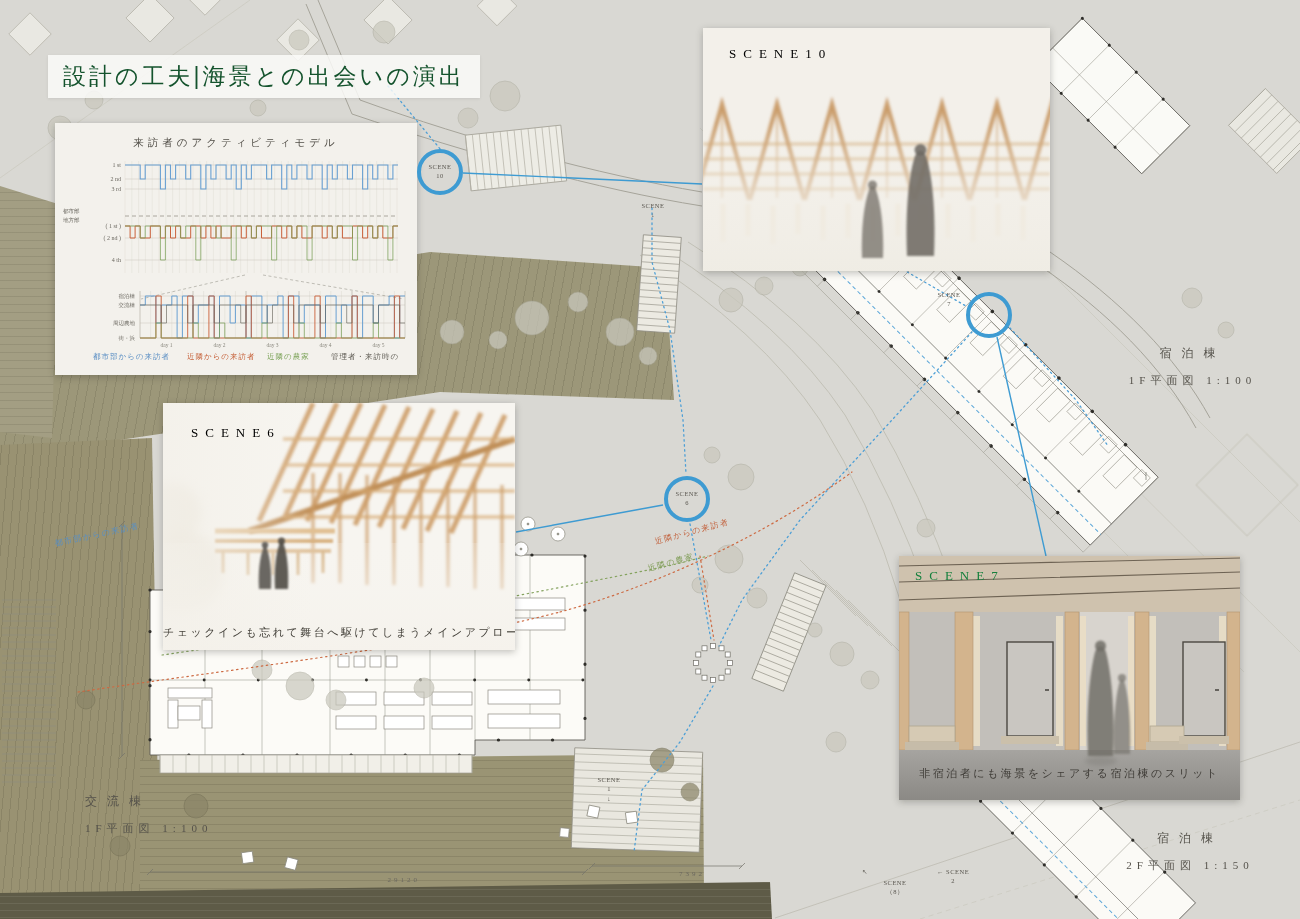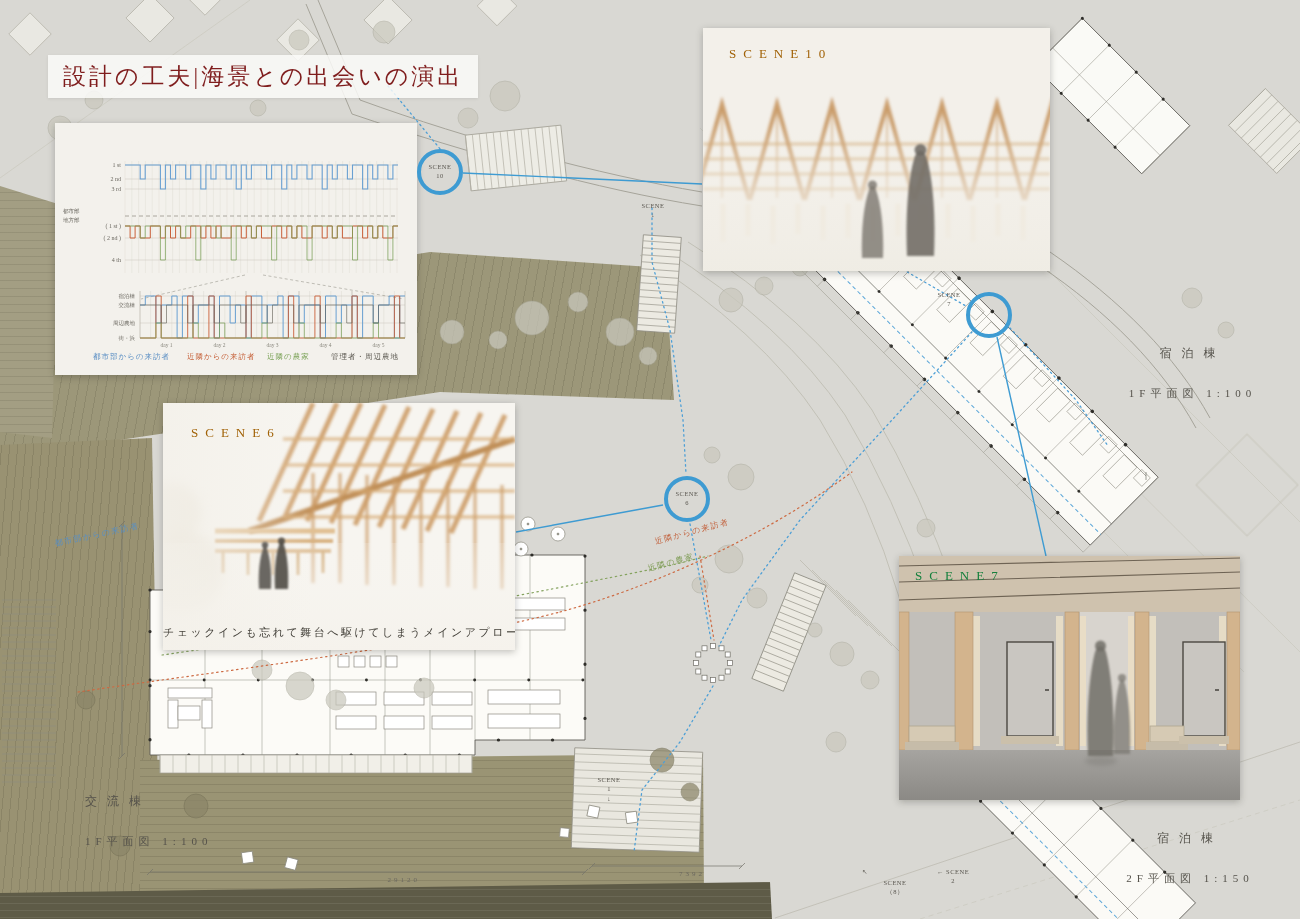--- a/index.html
+++ b/index.html
@@ -1,28 +1,28 @@
 <!DOCTYPE html>
 <html><head>
 <meta charset="utf-8">
 <style>
 *{margin:0;padding:0;box-sizing:border-box}
 html,body{width:1300px;height:919px}
 body{position:relative;overflow:hidden;background:#d9d8d3;font-family:"Liberation Serif",serif;color:#4a4843}
 .abs{position:absolute}
 .terr{position:absolute;left:0;top:0;width:1300px;height:919px;pointer-events:none}
 .panel{position:absolute;background:#f3f1ec;box-shadow:0 2px 7px rgba(40,40,32,.28)}
-.scene-label{position:absolute;letter-spacing:7px;font-size:13px;color:#a16207}
+.scene-label{position:absolute;letter-spacing:7px;font-size:13px;color:#000000}
 .caption{position:absolute;left:0;right:0;text-align:center;font-size:11px;letter-spacing:2.5px;color:#45423b;white-space:nowrap}
 .circ{position:absolute;width:46px;height:46px;border:4px solid #3e9bd2;border-radius:50%;display:flex;flex-direction:column;align-items:center;justify-content:center;font-size:6.5px;line-height:1.35;letter-spacing:.5px;color:#5a5750;text-align:center}
 .mk{position:absolute;font-size:6.5px;color:#5a5750;text-align:center;line-height:1.45;letter-spacing:.5px}
-.title-box{position:absolute;left:48px;top:55px;background:rgba(252,252,250,.82);padding:6px 15px;font-family:Liberation Serif, serif;font-size:23px;letter-spacing:3px;color:#7f1d1d;box-shadow:0 1px 3px rgba(0,0,0,.08)}
+.title-box{position:absolute;left:48px;top:55px;background:rgba(252,252,250,.82);padding:6px 15px;font-family:Liberation Sans, sans-serif;font-size:23px;letter-spacing:3px;color:#14532d;box-shadow:0 1px 3px rgba(0,0,0,.08)}
 .plab{position:absolute;text-align:center;color:#55524b}
 .plab .nm{font-size:12px;letter-spacing:10px}
-.plab .sc{font-size:11px;letter-spacing:5px;margin-top:24px}
+.plab .sc{font-size:11px;letter-spacing:5px;margin-top:11px}
 .plab.left{text-align:left}
 .flow{position:absolute;font-size:8px;letter-spacing:1.5px;white-space:nowrap;transform-origin:left center}
 .dim{position:absolute;font-size:7px;letter-spacing:3px;color:#6b685f;text-align:right}
 .ctitle{position:absolute;top:13px;left:0;right:0;text-align:center;font-size:10.5px;letter-spacing:4px;color:#514e47}
 .lg{position:absolute;top:229px;font-size:7.5px;letter-spacing:1px;white-space:nowrap}
 .lg1{left:38px;color:#5b8fc4}.lg2{left:132px;color:#c55f37}.lg3{left:212px;color:#77a053}.lg4{left:276px;color:#5d5a52}
 .axl{font-size:6px;fill:#6b6860;font-family:"Liberation Serif",serif}
 svg text{font-family:"Liberation Serif",serif}
 </style>
 </head>
@@ -439,20 +439,21 @@
   </g>
 
   <g stroke="#3e9bd2" stroke-width="1.4">
     <line x1="463" y1="173" x2="702" y2="184"></line>
     <line x1="516" y1="532" x2="663" y2="505"></line>
     <line x1="997" y1="337" x2="1046" y2="556"></line>
   </g>
 </svg>
 
 <div class="panel" style="left:55px;top:123px;width:362px;height:252px">
+  <div class="ctitle">来訪者のアクティビティモデル</div>
   <svg width="362" height="252" viewBox="0 0 362 252" style="position:absolute;left:0;top:0">
     <g stroke="#e1dfd6" stroke-width="0.5">
         <line x1="70" y1="38" x2="70" y2="150"></line>
         <line x1="76.8" y1="38" x2="76.8" y2="150"></line>
         <line x1="83.6" y1="38" x2="83.6" y2="150"></line>
         <line x1="90.39999999999999" y1="38" x2="90.39999999999999" y2="150"></line>
         <line x1="97.19999999999999" y1="38" x2="97.19999999999999" y2="150"></line>
         <line x1="103.99999999999999" y1="38" x2="103.99999999999999" y2="150"></line>
         <line x1="110.79999999999998" y1="38" x2="110.79999999999998" y2="150"></line>
         <line x1="117.59999999999998" y1="38" x2="117.59999999999998" y2="150"></line>
@@ -545,21 +546,21 @@
     <text class="axl" text-anchor="end" x="80" y="217" style="font-size:5.5px">街・浜</text>
     <text class="axl" text-anchor="middle" x="111.5" y="224" style="font-size:5.5px;fill:#8a887e">day 1</text>
     <text class="axl" text-anchor="middle" x="164.5" y="224" style="font-size:5.5px;fill:#8a887e">day 2</text>
     <text class="axl" text-anchor="middle" x="217.5" y="224" style="font-size:5.5px;fill:#8a887e">day 3</text>
     <text class="axl" text-anchor="middle" x="270.5" y="224" style="font-size:5.5px;fill:#8a887e">day 4</text>
     <text class="axl" text-anchor="middle" x="323.5" y="224" style="font-size:5.5px;fill:#8a887e">day 5</text>
   </svg>
   <span class="lg lg1">都市部からの来訪者</span>
   <span class="lg lg2">近隣からの来訪者</span>
   <span class="lg lg3">近隣の農家</span>
-  <span class="lg lg4">管理者・周辺農地</span>
+  <span class="lg lg4">管理者・来訪時の</span>
 </div>
 
 <div class="panel" style="left:703px;top:28px;width:347px;height:243px;overflow:hidden">
   <svg width="347" height="243" viewBox="0 0 347 243">
     <defs>
       <linearGradient id="fog10" x1="0" y1="0" x2="0" y2="1">
         <stop offset="0" stop-color="#f4f1ea" stop-opacity="0"></stop>
         <stop offset="0.55" stop-color="#f2efe8" stop-opacity="0.75"></stop>
         <stop offset="1" stop-color="#efece4" stop-opacity="0.95"></stop>
       </linearGradient>
@@ -681,20 +682,21 @@
     <rect y="194" width="341" height="50" fill="url(#flr)"></rect>
     <ellipse cx="202" cy="205" rx="16" ry="5" fill="#777570" opacity=".35" style="filter:blur(2px)"></ellipse>
     <g style="filter:blur(1.1px)">
       <path d="M196,96 C190,120 187,160 189,200 L214,200 C216,160 213,120 207,96 C204,88 199,88 196,96" fill="#716e67" opacity=".85"></path>
       <circle cx="201.5" cy="90" r="5.5" fill="#716e67" opacity=".85"></circle>
       <path d="M220,128 c-4,16 -6,40 -5,70 l16,0 c1,-30 -1,-54 -5,-70 c-2,-6 -4,-6 -6,0" fill="#7b7871" opacity=".75"></path>
       <circle cx="223" cy="122" r="4" fill="#7b7871" opacity=".75"></circle>
     </g>
   </svg>
   <div class="scene-label" style="left:16px;top:12px;color:#15803d">SCENE7</div>
+  <div class="caption" style="top:210px;color:#3f3c37">非宿泊者にも海景をシェアする宿泊棟のスリット</div>
 </div>
 
 <div class="title-box">設計の工夫|海景との出会いの演出</div>
 
 <div class="circ" style="left:417px;top:149px">
   <span>SCENE</span>
   <span>10</span>
 </div>
 <div class="circ" style="left:664px;top:476px">
   <span>SCENE</span>

